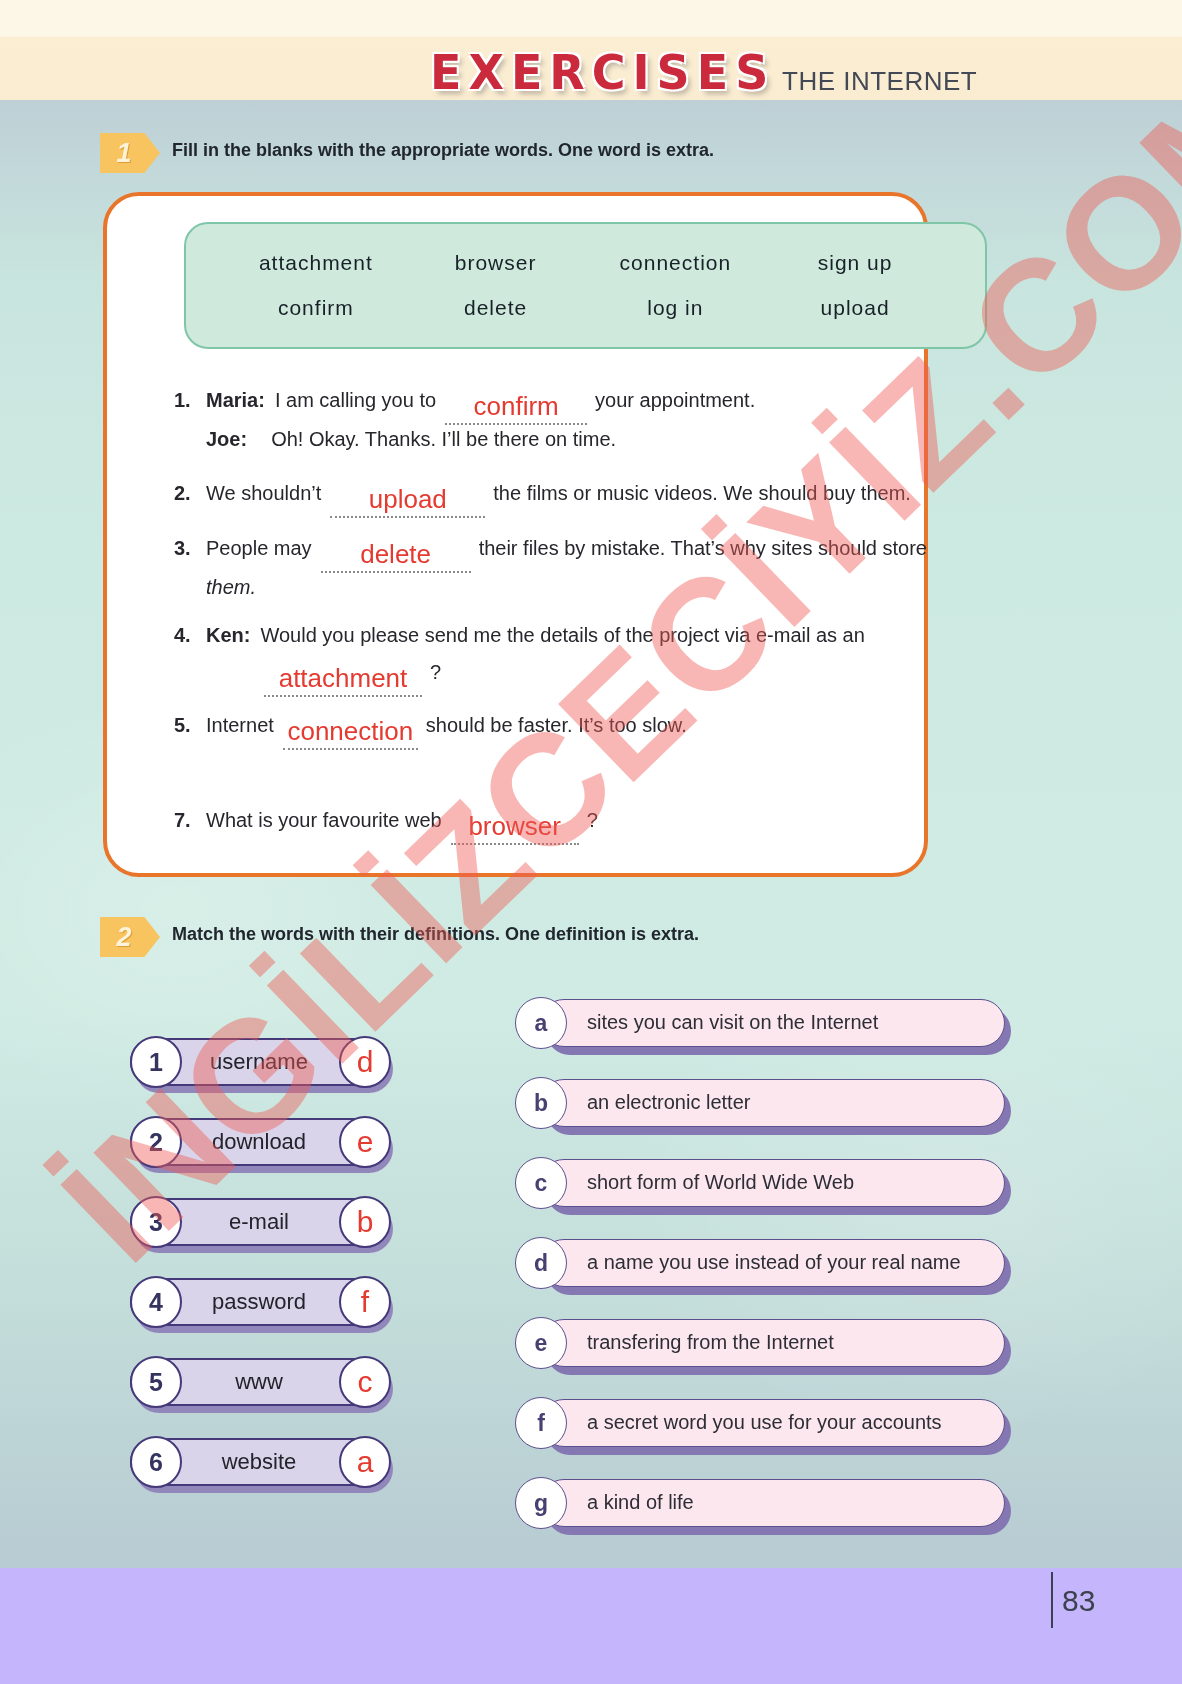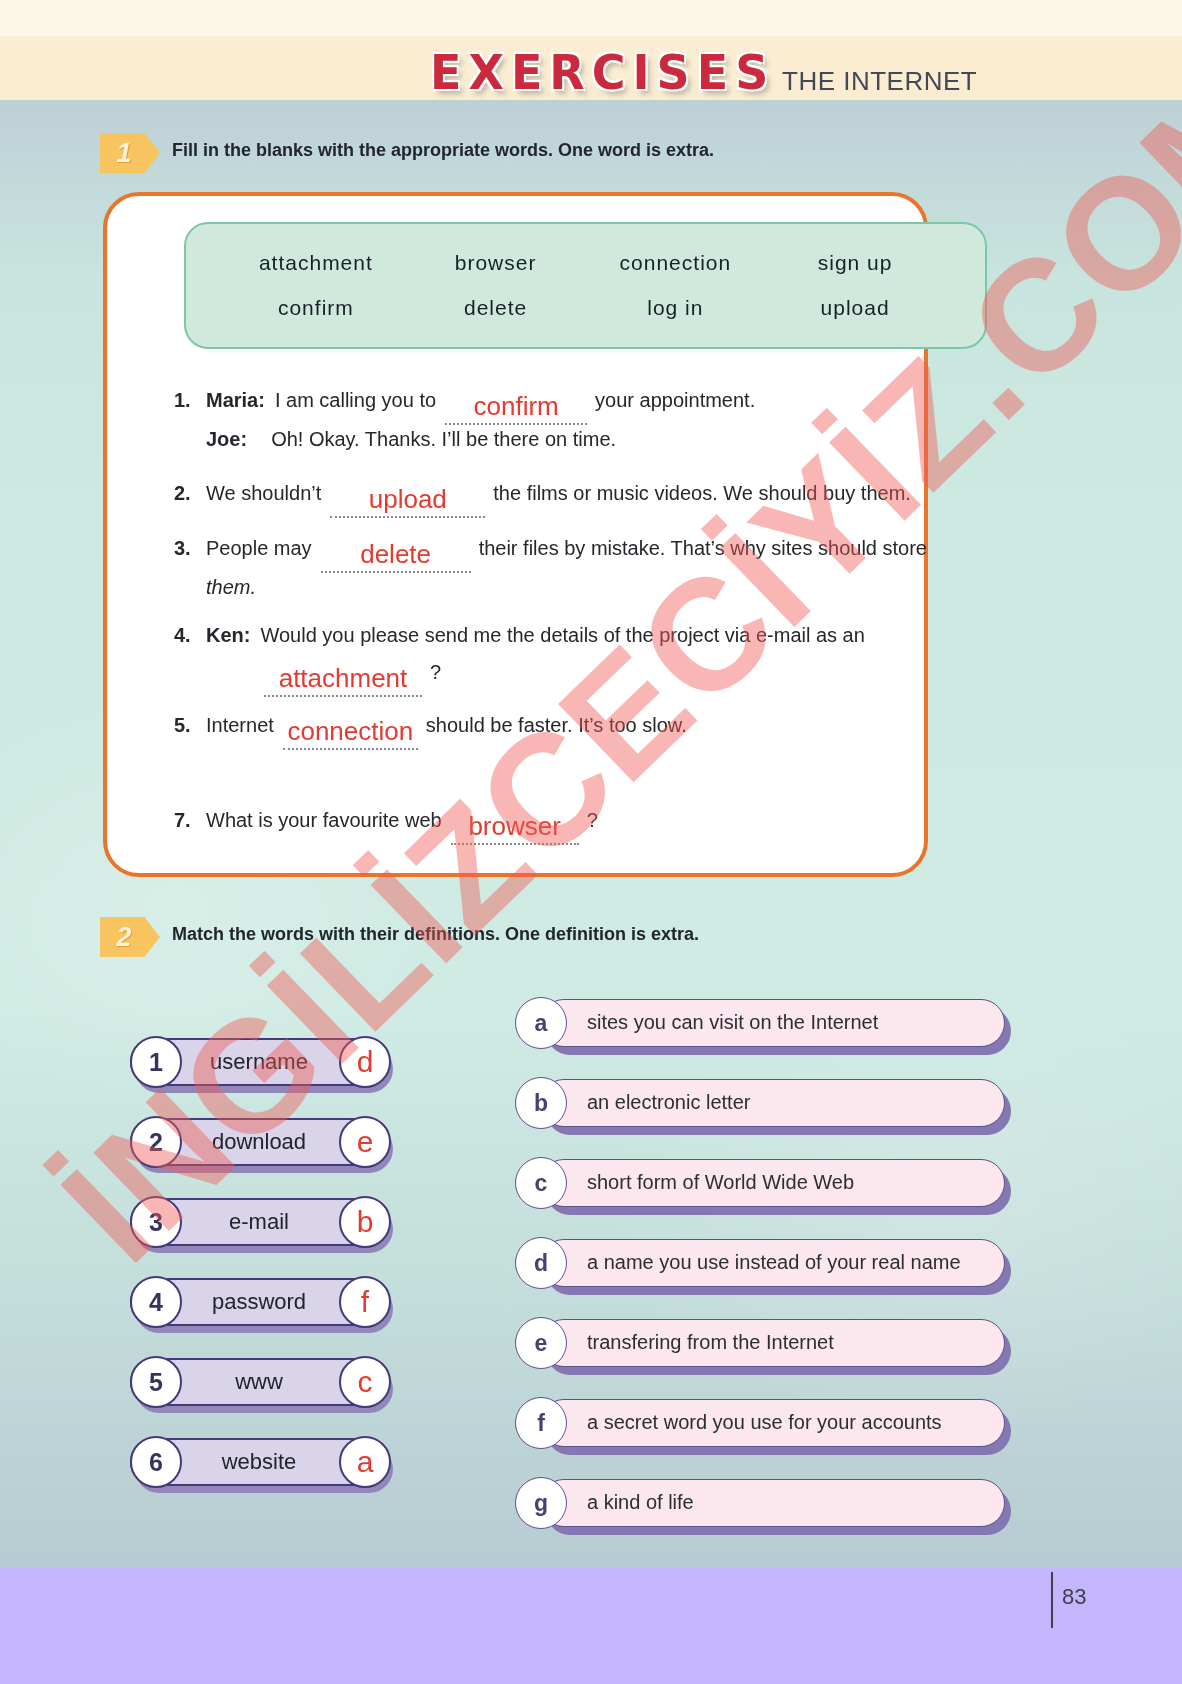--- a/index.html
+++ b/index.html
@@ -107,21 +107,21 @@
   }
   .def-pill .def-text {
     position:absolute; left:46px; right:10px; top:0; height:45px;
     display:flex; align-items:center; font-size:20px; color:#2d2d35;
   }
   
   .footer-divider {
     position:absolute; left:1051px; top:1572px; width:2px; height:56px; background:#3b414d;
   }
   .page-number {
-    position:absolute; left:1062px; top:1584px; font-size:22px; color:#3b414d;
+    position:absolute; left:1062px; top:1584px; font-size:30px; color:#3b414d;
   }
 </style>
 </head>
 <body>
 
 <div class="page">
 
   <div class="header-band">
     <div class="title-exercises">EXERCISES</div>
     <div class="title-topic">THE INTERNET</div>

